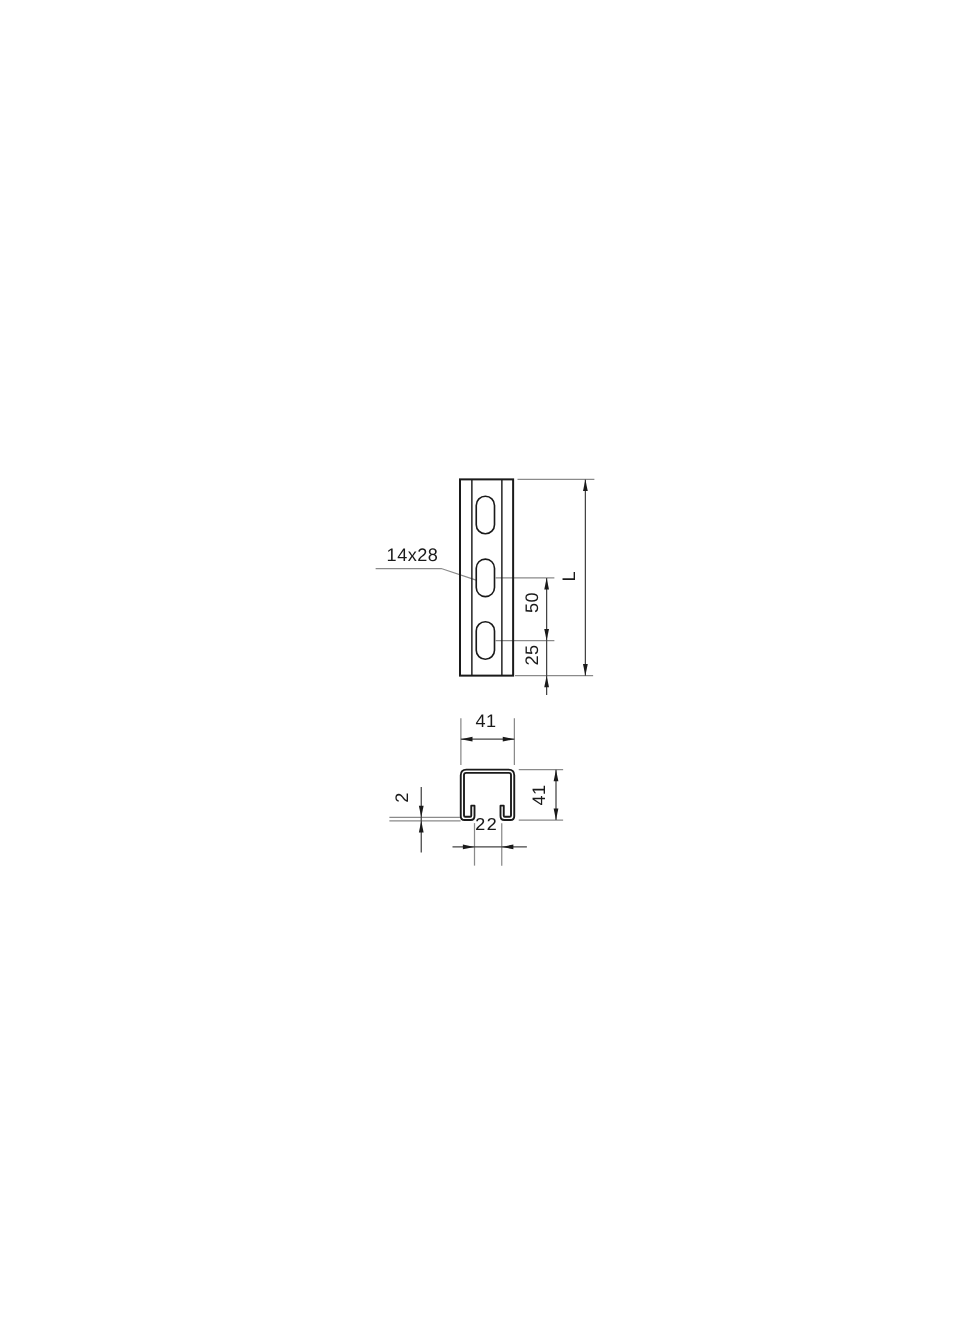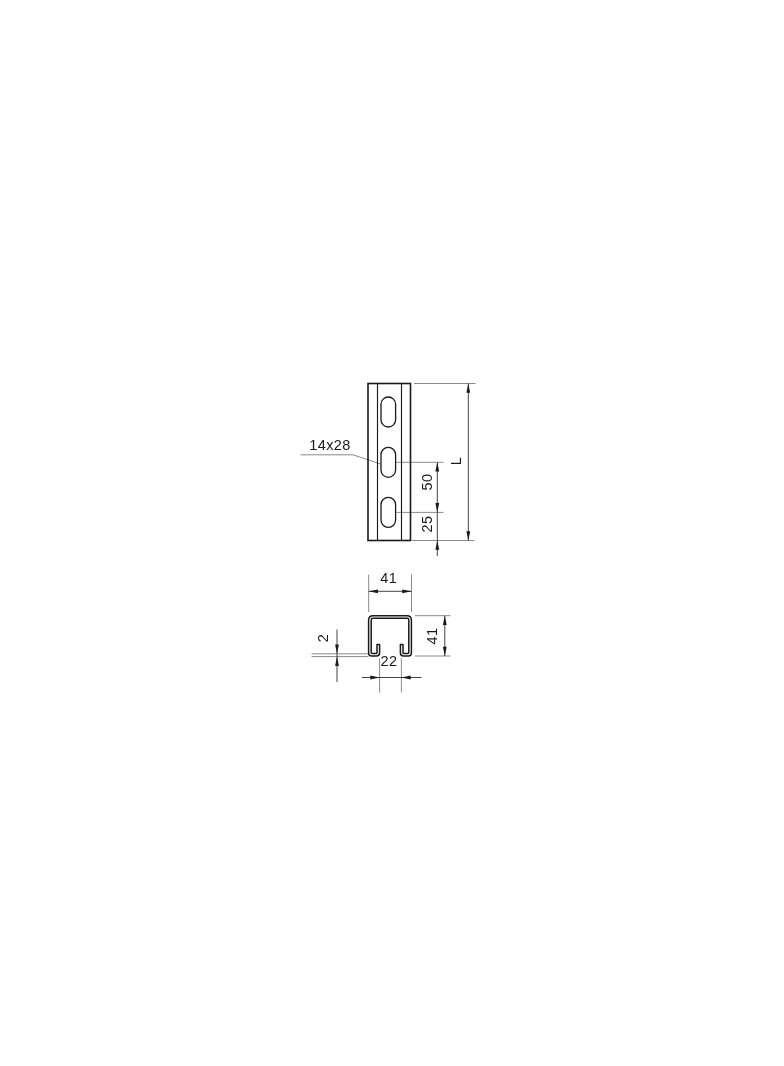--- a/index.html
+++ b/index.html
@@ -113,16 +113,16 @@
     </g>
   </svg>
 
   <span class="dim-label" style="left:330px;top:445px;">14x28</span>
   <span class="dim-label rot" style="left:427px;top:481.5px;">50</span>
   <span class="dim-label rot" style="left:427px;top:523.5px;">25</span>
   <span class="dim-label rot" style="left:455.5px;top:461px;">L</span>
 
   <span class="dim-label" style="left:388.8px;top:578px;">41</span>
   <span class="dim-label rot" style="left:431.5px;top:635.8px;">41</span>
-  <span class="dim-label" style="left:389px;top:660.5px;">22</span>
+  <span class="dim-label" style="left:389px;top:660.5px;font-family:Liberation Mono, monospace;">22</span>
   <span class="dim-label rot" style="left:322.5px;top:637.5px;">2</span>
 
 </div>
 
 </body></html>

